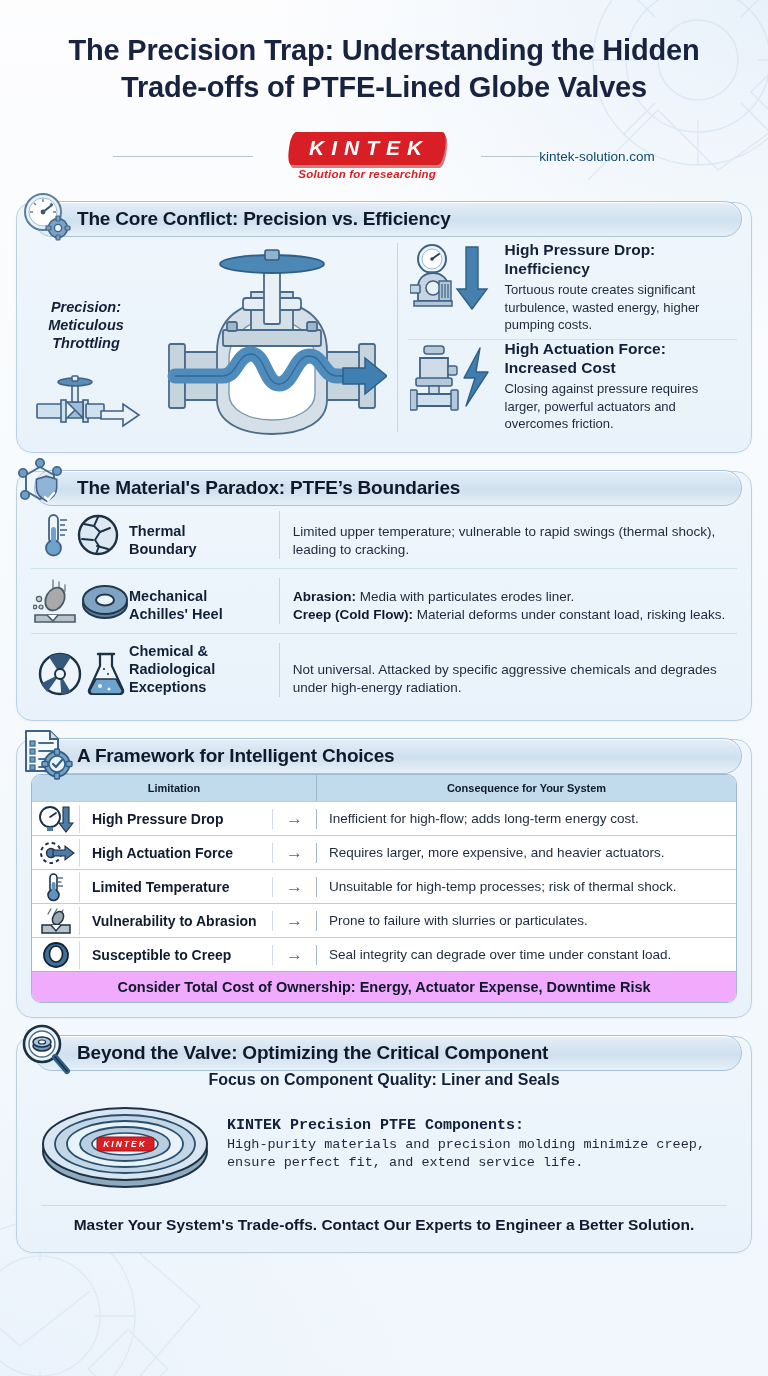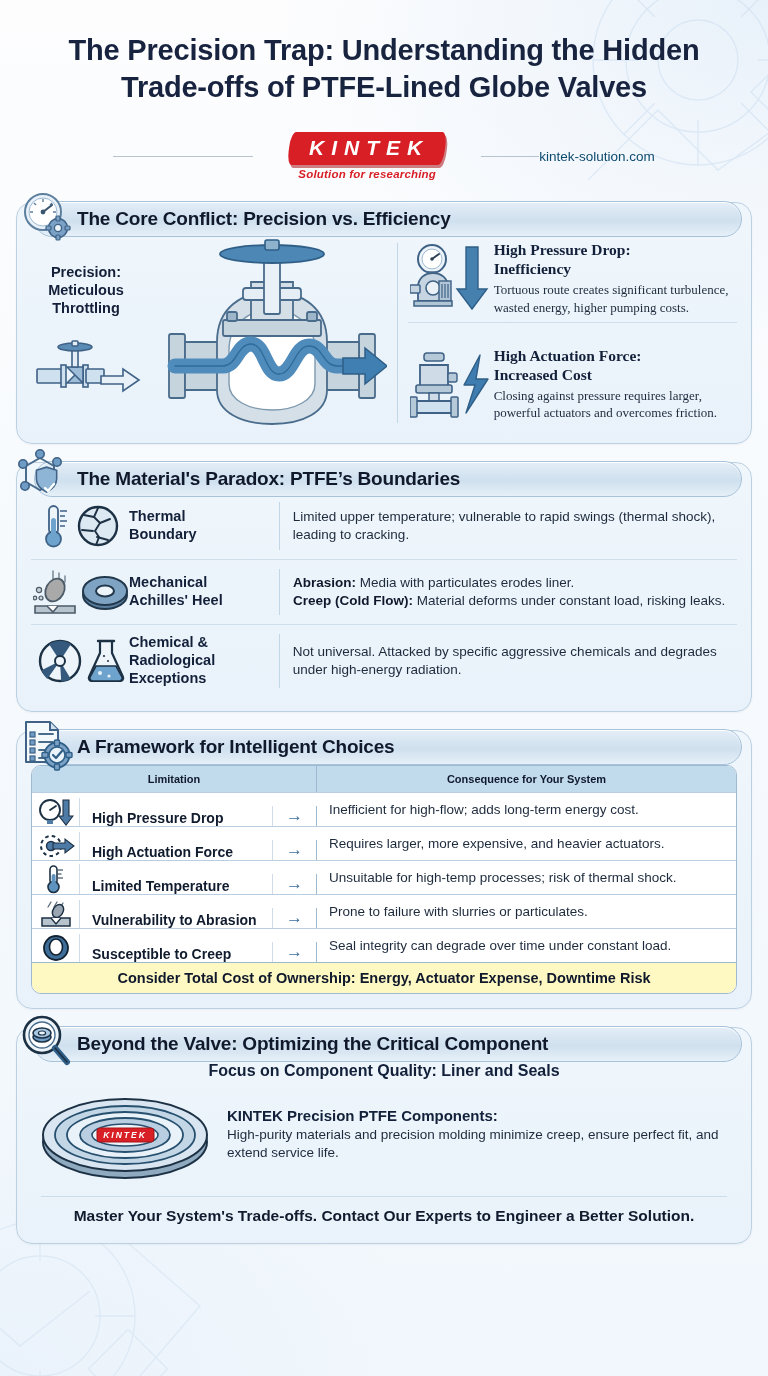--- a/index.html
+++ b/index.html
@@ -137,49 +137,50 @@
     width: 58px;
     height: 58px;
     z-index: 4;
   }
 
   
   .s1-body { display: flex; align-items: stretch; gap: 6px; padding-top: 4px; }
   .s1-left {
     flex: 0 0 352px;
     display: flex;
-    align-items: center;
+    align-items: flex-end;
     gap: 16px;
+    font-style: italic;
   }
   .s1-label {
     flex: 0 0 110px;
     text-align: center;
     font-size: 14.5px;
     font-weight: 700;
     line-height: 1.25;
     color: #14203a;
   }
   .s1-smallvalve { margin-top: 12px; }
   .s1-divider { width: 1px; background: #c3d6e6; margin: 6px 4px; }
   .s1-right { flex: 1 1 auto; display: flex; flex-direction: column; }
-  .s1-item { display: flex; gap: 0; align-items: flex-start; padding: 4px 0 6px; font-family: Liberation Serif, serif; }
-  .s1-item + .s1-item { border-top: 1px solid #cfdeeb; padding-top: 24px; justify-content: center; }
+  .s1-item { display: flex; gap: 11px; align-items: flex-start; padding: 4px 0 6px; }
+  .s1-item + .s1-item { border-top: 1px solid #cfdeeb; padding-top: 0; justify-content: center; }
   .s1-ico { flex: 0 0 86px; display: flex; align-items: center; justify-content: center; }
   .s1-txt { flex: 1 1 auto; }
   .s1-h {
     font-size: 15.5px;
     font-weight: 700;
     line-height: 1.2;
     color: #13203a;
     margin-bottom: 3px;
   }
   .s1-p { font-size: 13px; line-height: 1.33; color: #1d2a3c; }
 
   
-  .s2-row { display: flex; align-items: center; padding: 9px 2px; }
+  .s2-row { display: flex; align-items: flex-end; padding: 9px 2px; }
   .s2-row + .s2-row { border-top: 1px solid #cfdeeb; }
   .s2-icons { flex: 0 0 96px; display: flex; align-items: center; gap: 4px; justify-content: center; }
   .s2-name {
     flex: 0 0 150px;
     font-size: 14.5px;
     font-weight: 700;
     line-height: 1.24;
     color: #13203a;
   }
   .s2-sep { width: 1px; align-self: stretch; background: #c3d6e6; margin: 0 13px 0 0; }
@@ -197,21 +198,21 @@
   .tbl-head { display: flex; background: #c2dbec; }
   .th {
     font-size: 11px;
     font-weight: 700;
     color: #10192c;
     padding: 7px 0;
     text-align: center;
   }
   .th-1 { flex: 0 0 285px; border-right: 1px solid #9fb9d1; }
   .th-2 { flex: 1 1 auto; }
-  .tr { display: flex; align-items: flex-end; border-top: 1px solid #b9cee0; background: #fff; }
+  .tr { display: flex; align-items: center; border-top: 1px solid #b9cee0; background: #fff; }
   .td-ico {
     flex: 0 0 48px;
     display: flex; align-items: center; justify-content: center;
     border-right: 1px solid #cfdce8;
   }
   .td-lim {
     flex: 0 0 192px;
     display: flex; align-items: center;
     font-size: 14px; font-weight: 700; color: #101b2e;
     padding-left: 12px;
@@ -222,39 +223,39 @@
     border-left: 1px solid #cfdce8;
     border-right: 1px solid #9fb9d1;
     color: #3d6f9e; font-size: 17px;
   }
   .td-con {
     flex: 1 1 auto; display: flex; align-items: center;
     font-size: 13.5px; color: #1d2a3c; padding: 9px 10px 9px 12px;
   }
   .tbl-foot {
     border-top: 1px solid #9fb9d1;
-    background: #fef9c3;
+    background: #f0abfc;
     text-align: center;
     font-size: 14.5px;
     font-weight: 700;
     color: #10192c;
     padding: 7px 0;
   }
 
   
   .s4-sub {
     text-align: center;
     font-size: 16px;
     font-weight: 700;
     color: #12203a;
     margin: 4px 0 6px;
   }
   .s4-body { display: flex; align-items: center; gap: 12px; padding: 0 4px 8px; }
   .s4-ring { flex: 0 0 180px; display: flex; justify-content: center; }
-  .s4-txt { flex: 1 1 auto; }
+  .s4-txt { flex: 1 1 auto; font-family: Liberation Mono, monospace; }
   .s4-h { font-size: 15px; font-weight: 700; color: #12203a; margin-bottom: 2px; }
   .s4-p { font-size: 13.5px; line-height: 1.34; color: #1d2a3c; }
   .s4-rule { height: 1px; background: #cbdbe9; margin: 4px 10px 10px; }
   .s4-cta {
     text-align: center;
     font-size: 15.5px;
     font-weight: 700;
     color: #101b2e;
     padding-bottom: 4px;
   }

